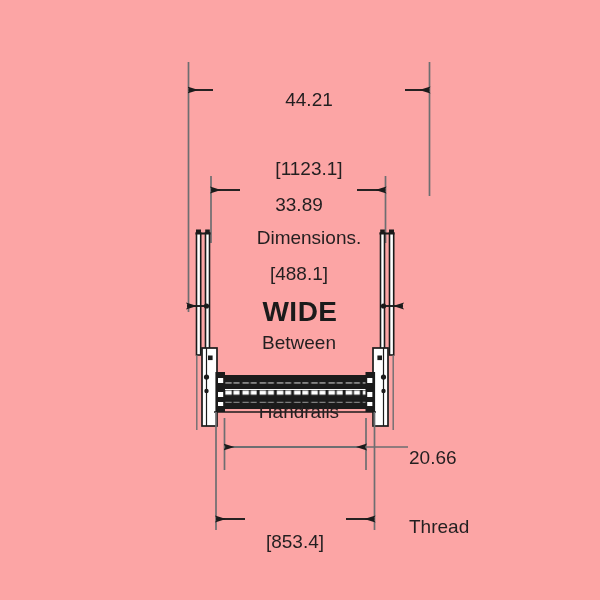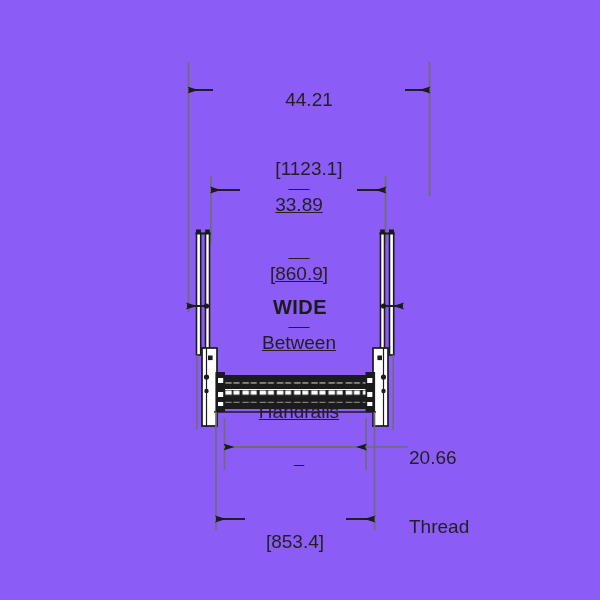--- a/index.html
+++ b/index.html
@@ -10,21 +10,21 @@
   body {
     width: 600px;
     height: 600px;
     font-family: "Liberation Sans", sans-serif;
     overflow: hidden;
   }
   #drawing-root {
     position: relative;
     width: 600px;
     height: 600px;
-    background: #8b5cf6;
+    background: #fca5a5;
   }
   svg.dwg {
     position: absolute;
     left: 0;
     top: 0;
     width: 600px;
     height: 600px;
     display: block;
   }
   .dim-text {
@@ -39,21 +39,21 @@
   .dim-text.center {
     text-align: center;
   }
   .dim-text.left {
     text-align: left;
   }
   .label-wide {
     position: absolute;
     color: #1b1b1b;
     font-family: "Liberation Sans", sans-serif;
-    font-size: 20px;
+    font-size: 28px;
     font-weight: bold;
     letter-spacing: 0.5px;
     text-align: center;
     white-space: pre;
   }
 </style>
 </head>
 <body>
 
 <div id="drawing-root">
@@ -176,25 +176,26 @@
       <line x1="374.5" y1="412" x2="374.5" y2="530" stroke="#6d6e71" stroke-width="1.7"></line>
       <line x1="216.0" y1="519" x2="245" y2="519" stroke="#1b1b1b" stroke-width="1.9" marker-start="url(#arrOut)"></line>
       <line x1="346" y1="519" x2="374.5" y2="519" stroke="#1b1b1b" stroke-width="1.9" marker-end="url(#arrIn)"></line>
     </g>
 
   </svg>
 
   <div class="dim-text center" style="left:193px; top:42px; width:232px;">
     <div>44.21</div>
     <div>[1123.1]</div>
-  </div>
-
-  <div class="dim-text center" style="left:213px; top:147px; width:172px;text-decoration:underline;">
+    <div>Dimensions.</div>
+  </div>
+
+  <div class="dim-text center" style="left:213px; top:147px; width:172px;">
     <div>33.89</div>
-    <div>[860.9]</div>
+    <div>[488.1]</div>
     <div>Between</div>
     <div>Handrails</div>
   </div>
 
   <div class="label-wide" style="left:239px; top:296px; width:122px;">WIDE</div>
 
   <div class="dim-text left" style="left:409px; top:400px; width:120px;">
     <div>20.66</div>
     <div>Thread</div>
     

